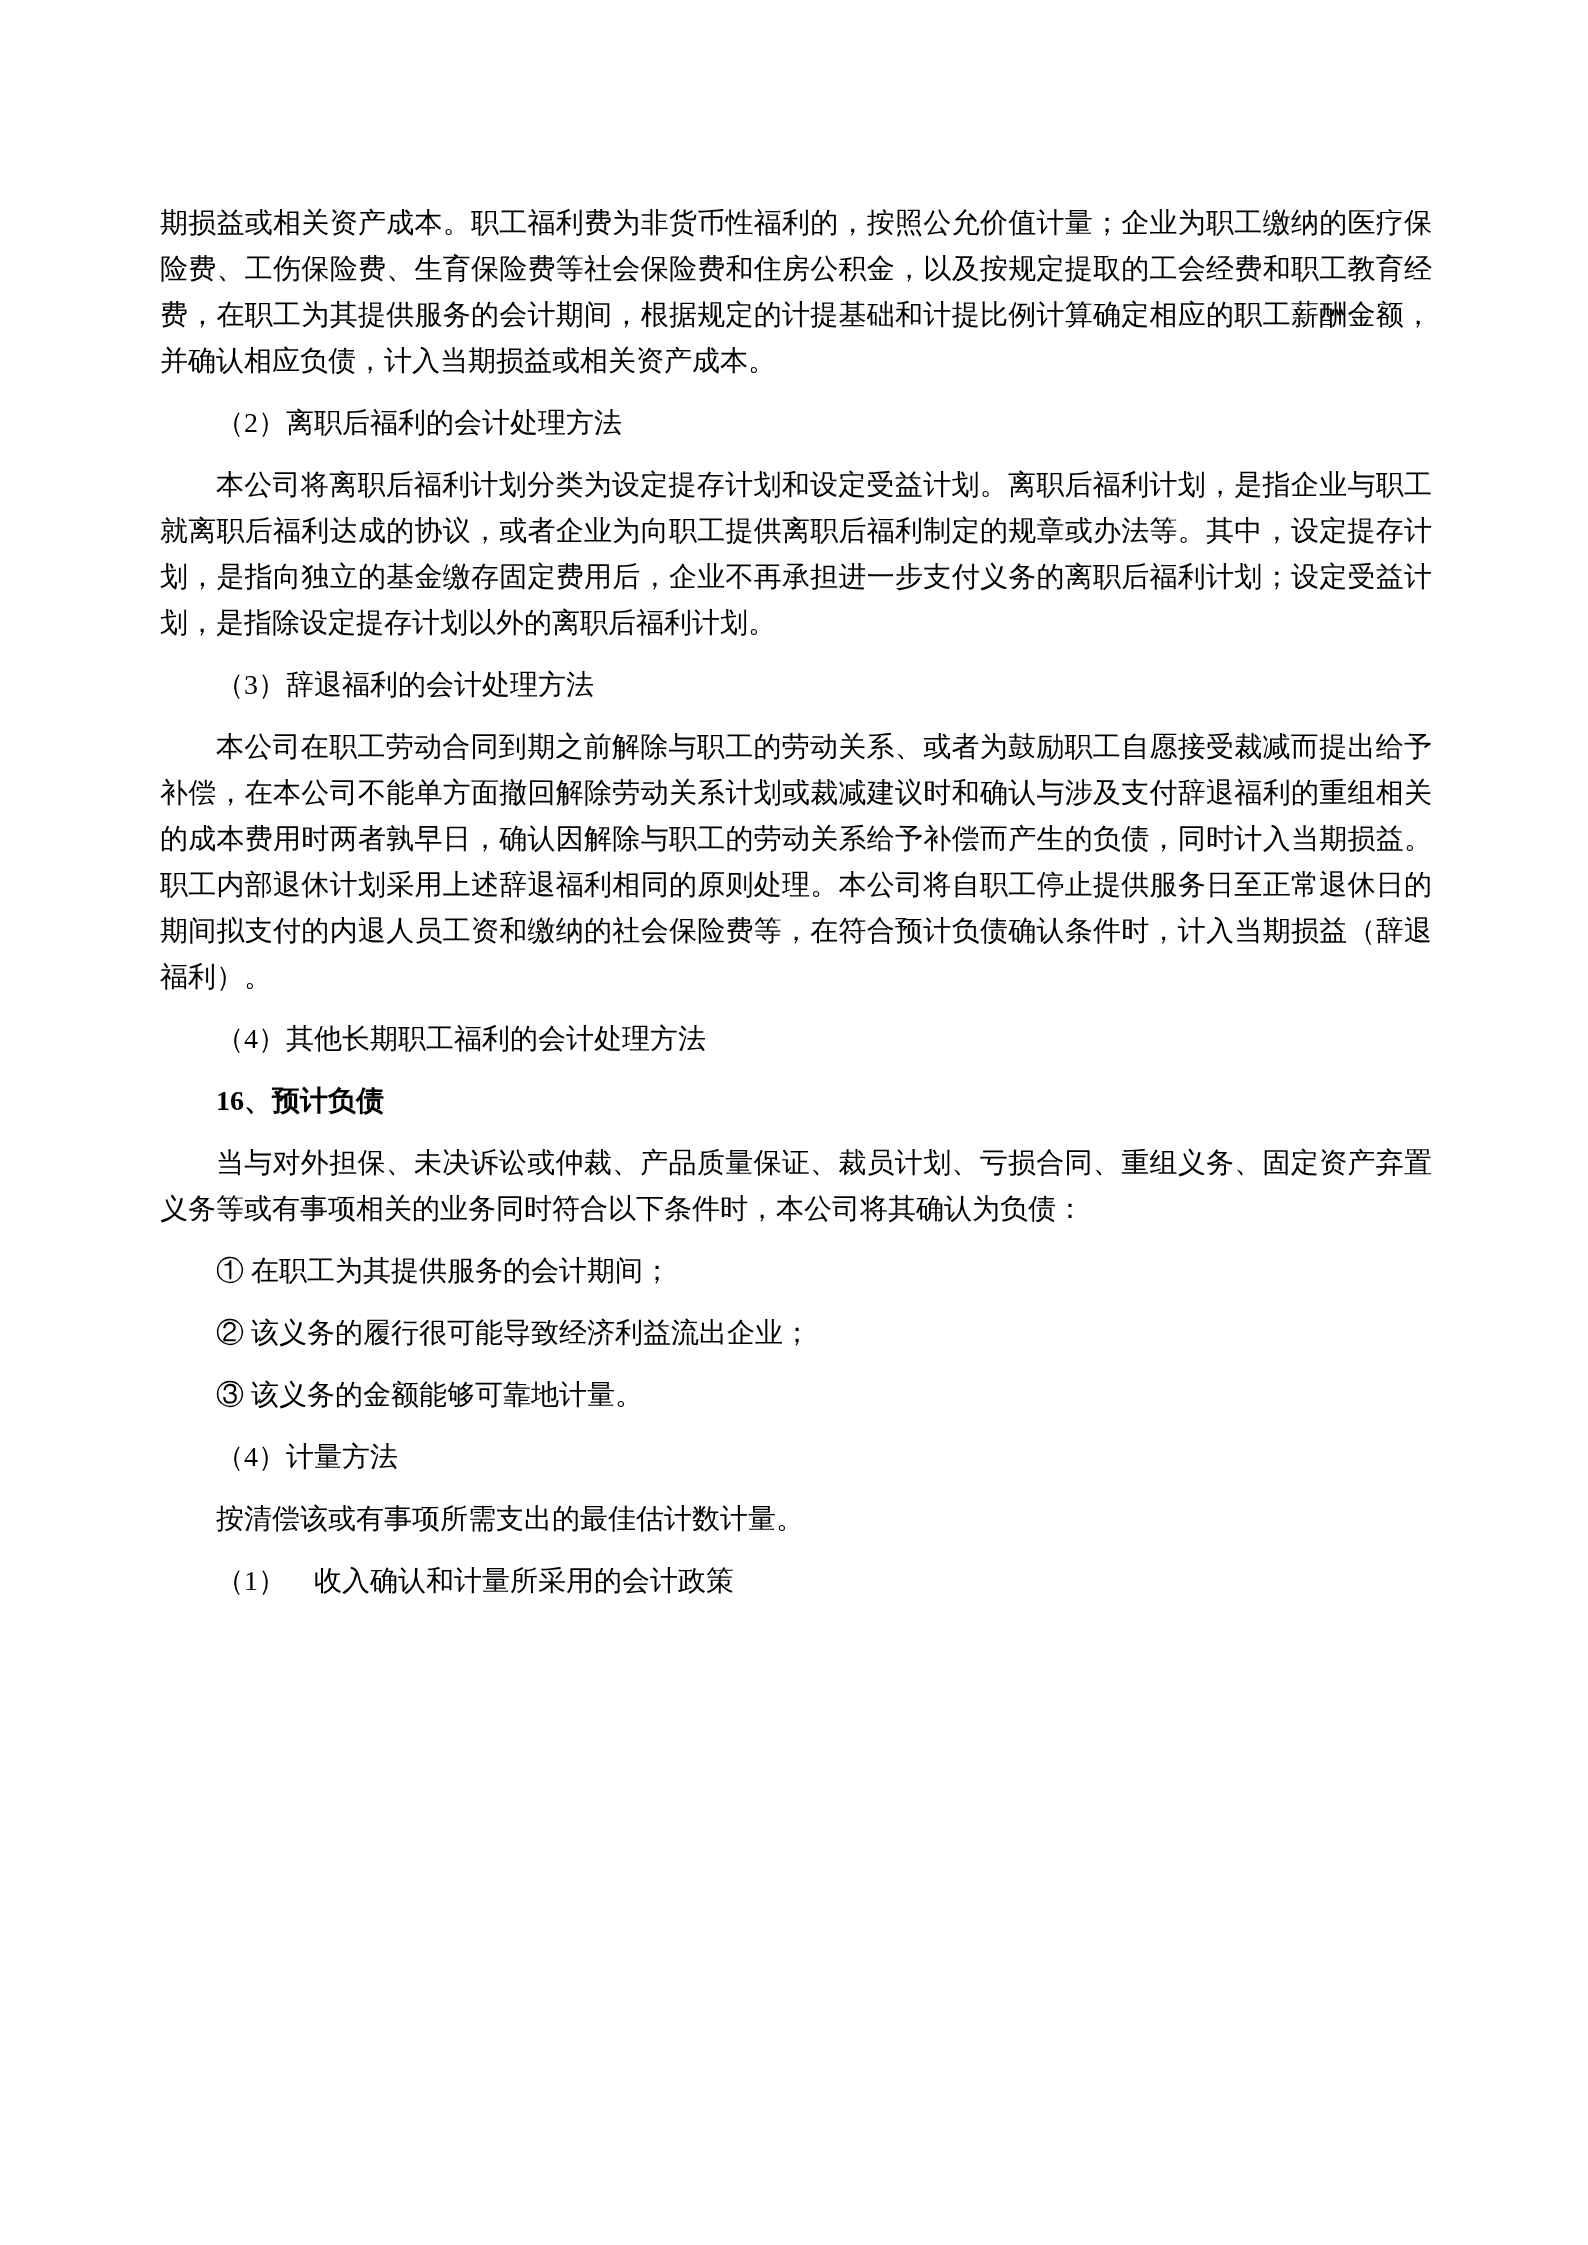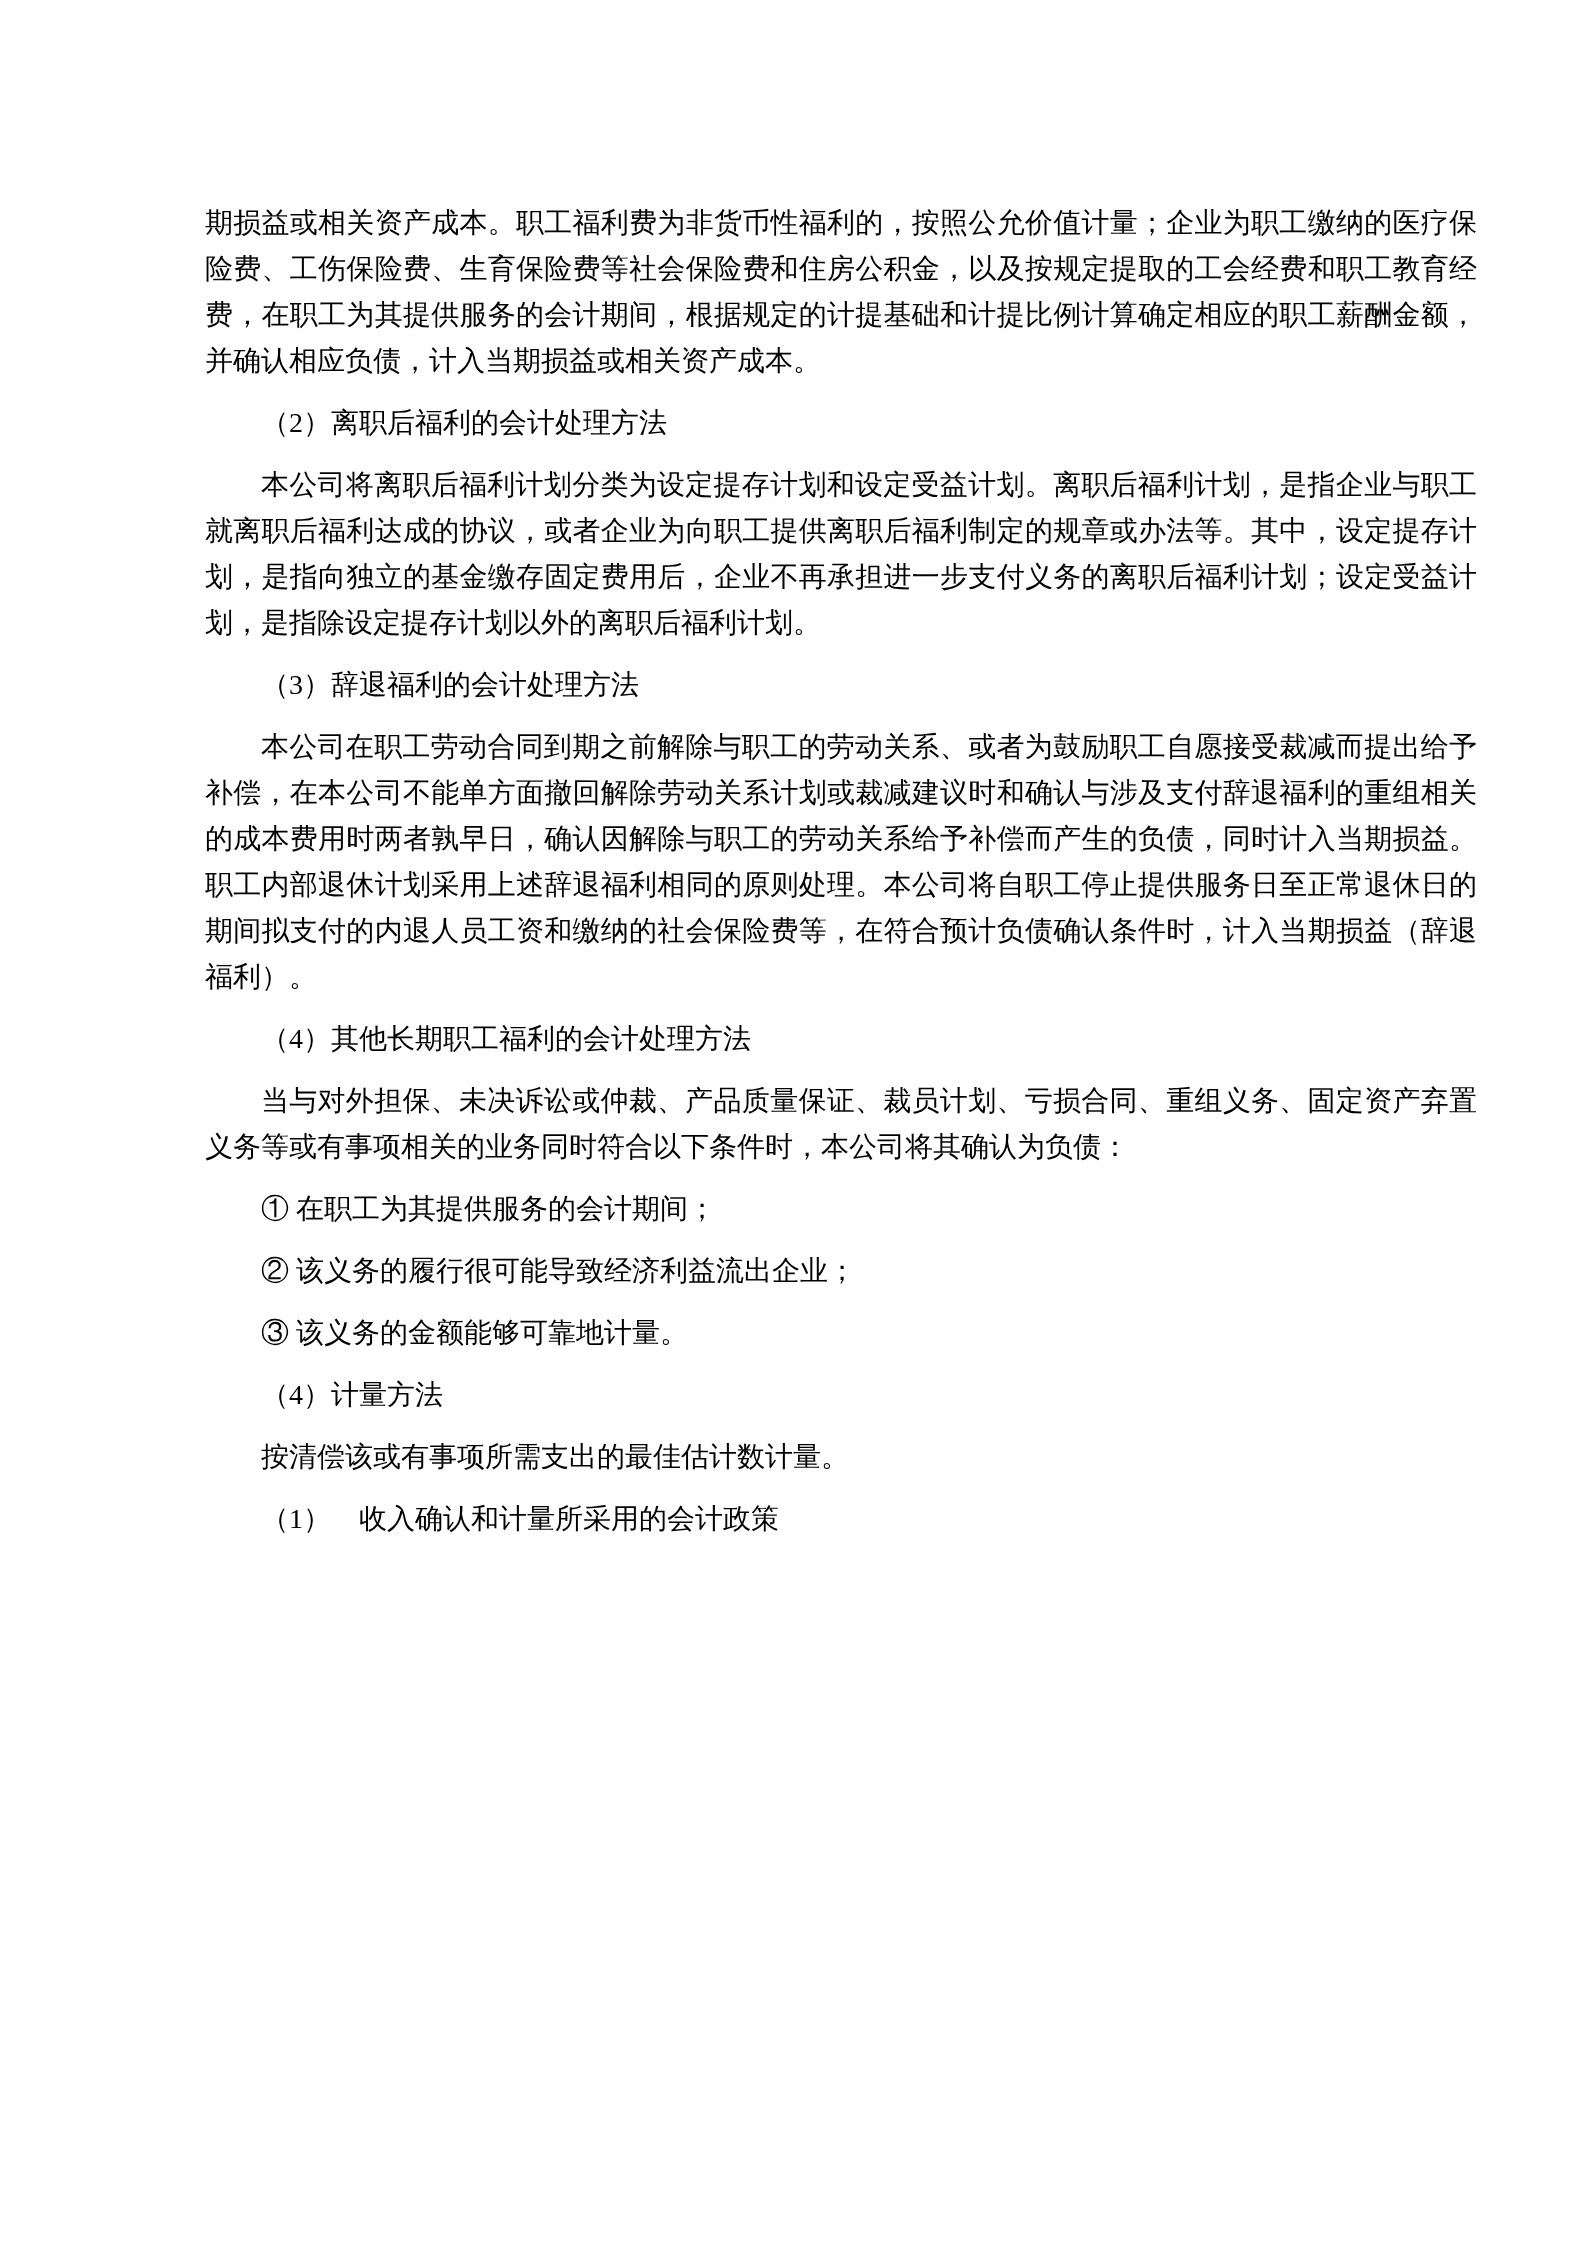--- a/index.html
+++ b/index.html
@@ -13,21 +13,20 @@
     background: #ffffff;
     overflow: hidden;
     font-family: "Liberation Serif", "DejaVu Serif", serif;
   }
   .doc-body {
     position: absolute;
     left: 160px;
     top: 200px;
     width: 1272px;
     color: #000000;
-    margin-left: 45px;
   }
   .block {
     font-size: 28px;
     line-height: 46px;
     margin: 0 0 16px 0;
     text-align: justify;
     text-align-last: left;
     letter-spacing: 0;
     word-break: break-all;
     overflow-wrap: break-word;
@@ -53,20 +52,21 @@
 </head>
 <body style="background: rgb(255, 255, 255);">
 
 <main class="doc-body" style="color: rgb(0, 0, 0);">
     <p class="block paragraph">期损益或相关资产成本。职工福利费为非货币性福利的，按照公允价值计量；企业为职工缴纳的医疗保险费、工伤保险费、生育保险费等社会保险费和住房公积金，以及按规定提取的工会经费和职工教育经费，在职工为其提供服务的会计期间，根据规定的计提基础和计提比例计算确定相应的职工薪酬金额，并确认相应负债，计入当期损益或相关资产成本。</p>
     <p class="block subheading indent">（2）离职后福利的会计处理方法</p>
     <p class="block paragraph indent">本公司将离职后福利计划分类为设定提存计划和设定受益计划。离职后福利计划，是指企业与职工就离职后福利达成的协议，或者企业为向职工提供离职后福利制定的规章或办法等。其中，设定提存计划，是指向独立的基金缴存固定费用后，企业不再承担进一步支付义务的离职后福利计划；设定受益计划，是指除设定提存计划以外的离职后福利计划。</p>
     <p class="block subheading indent">（3）辞退福利的会计处理方法</p>
     <p class="block paragraph indent">本公司在职工劳动合同到期之前解除与职工的劳动关系、或者为鼓励职工自愿接受裁减而提出给予补偿，在本公司不能单方面撤回解除劳动关系计划或裁减建议时和确认与涉及支付辞退福利的重组相关的成本费用时两者孰早日，确认因解除与职工的劳动关系给予补偿而产生的负债，同时计入当期损益。职工内部退休计划采用上述辞退福利相同的原则处理。本公司将自职工停止提供服务日至正常退休日的期间拟支付的内退人员工资和缴纳的社会保险费等，在符合预计负债确认条件时，计入当期损益（辞退福利）。</p>
     <p class="block subheading indent">（4）其他长期职工福利的会计处理方法</p>
+    <p class="block heading indent">16、预计负债</p>
     <p class="block paragraph indent">当与对外担保、未决诉讼或仲裁、产品质量保证、裁员计划、亏损合同、重组义务、固定资产弃置义务等或有事项相关的业务同时符合以下条件时，本公司将其确认为负债：</p>
     <p class="block list-item indent">① 在职工为其提供服务的会计期间；</p>
     <p class="block list-item indent">② 该义务的履行很可能导致经济利益流出企业；</p>
     <p class="block list-item indent">③ 该义务的金额能够可靠地计量。</p>
     <p class="block subheading indent">（4）计量方法</p>
     <p class="block paragraph indent">按清偿该或有事项所需支出的最佳估计数计量。</p>
     <p class="block subheading indent">（1）　收入确认和计量所采用的会计政策</p>
   </main>
 
 </body></html>

